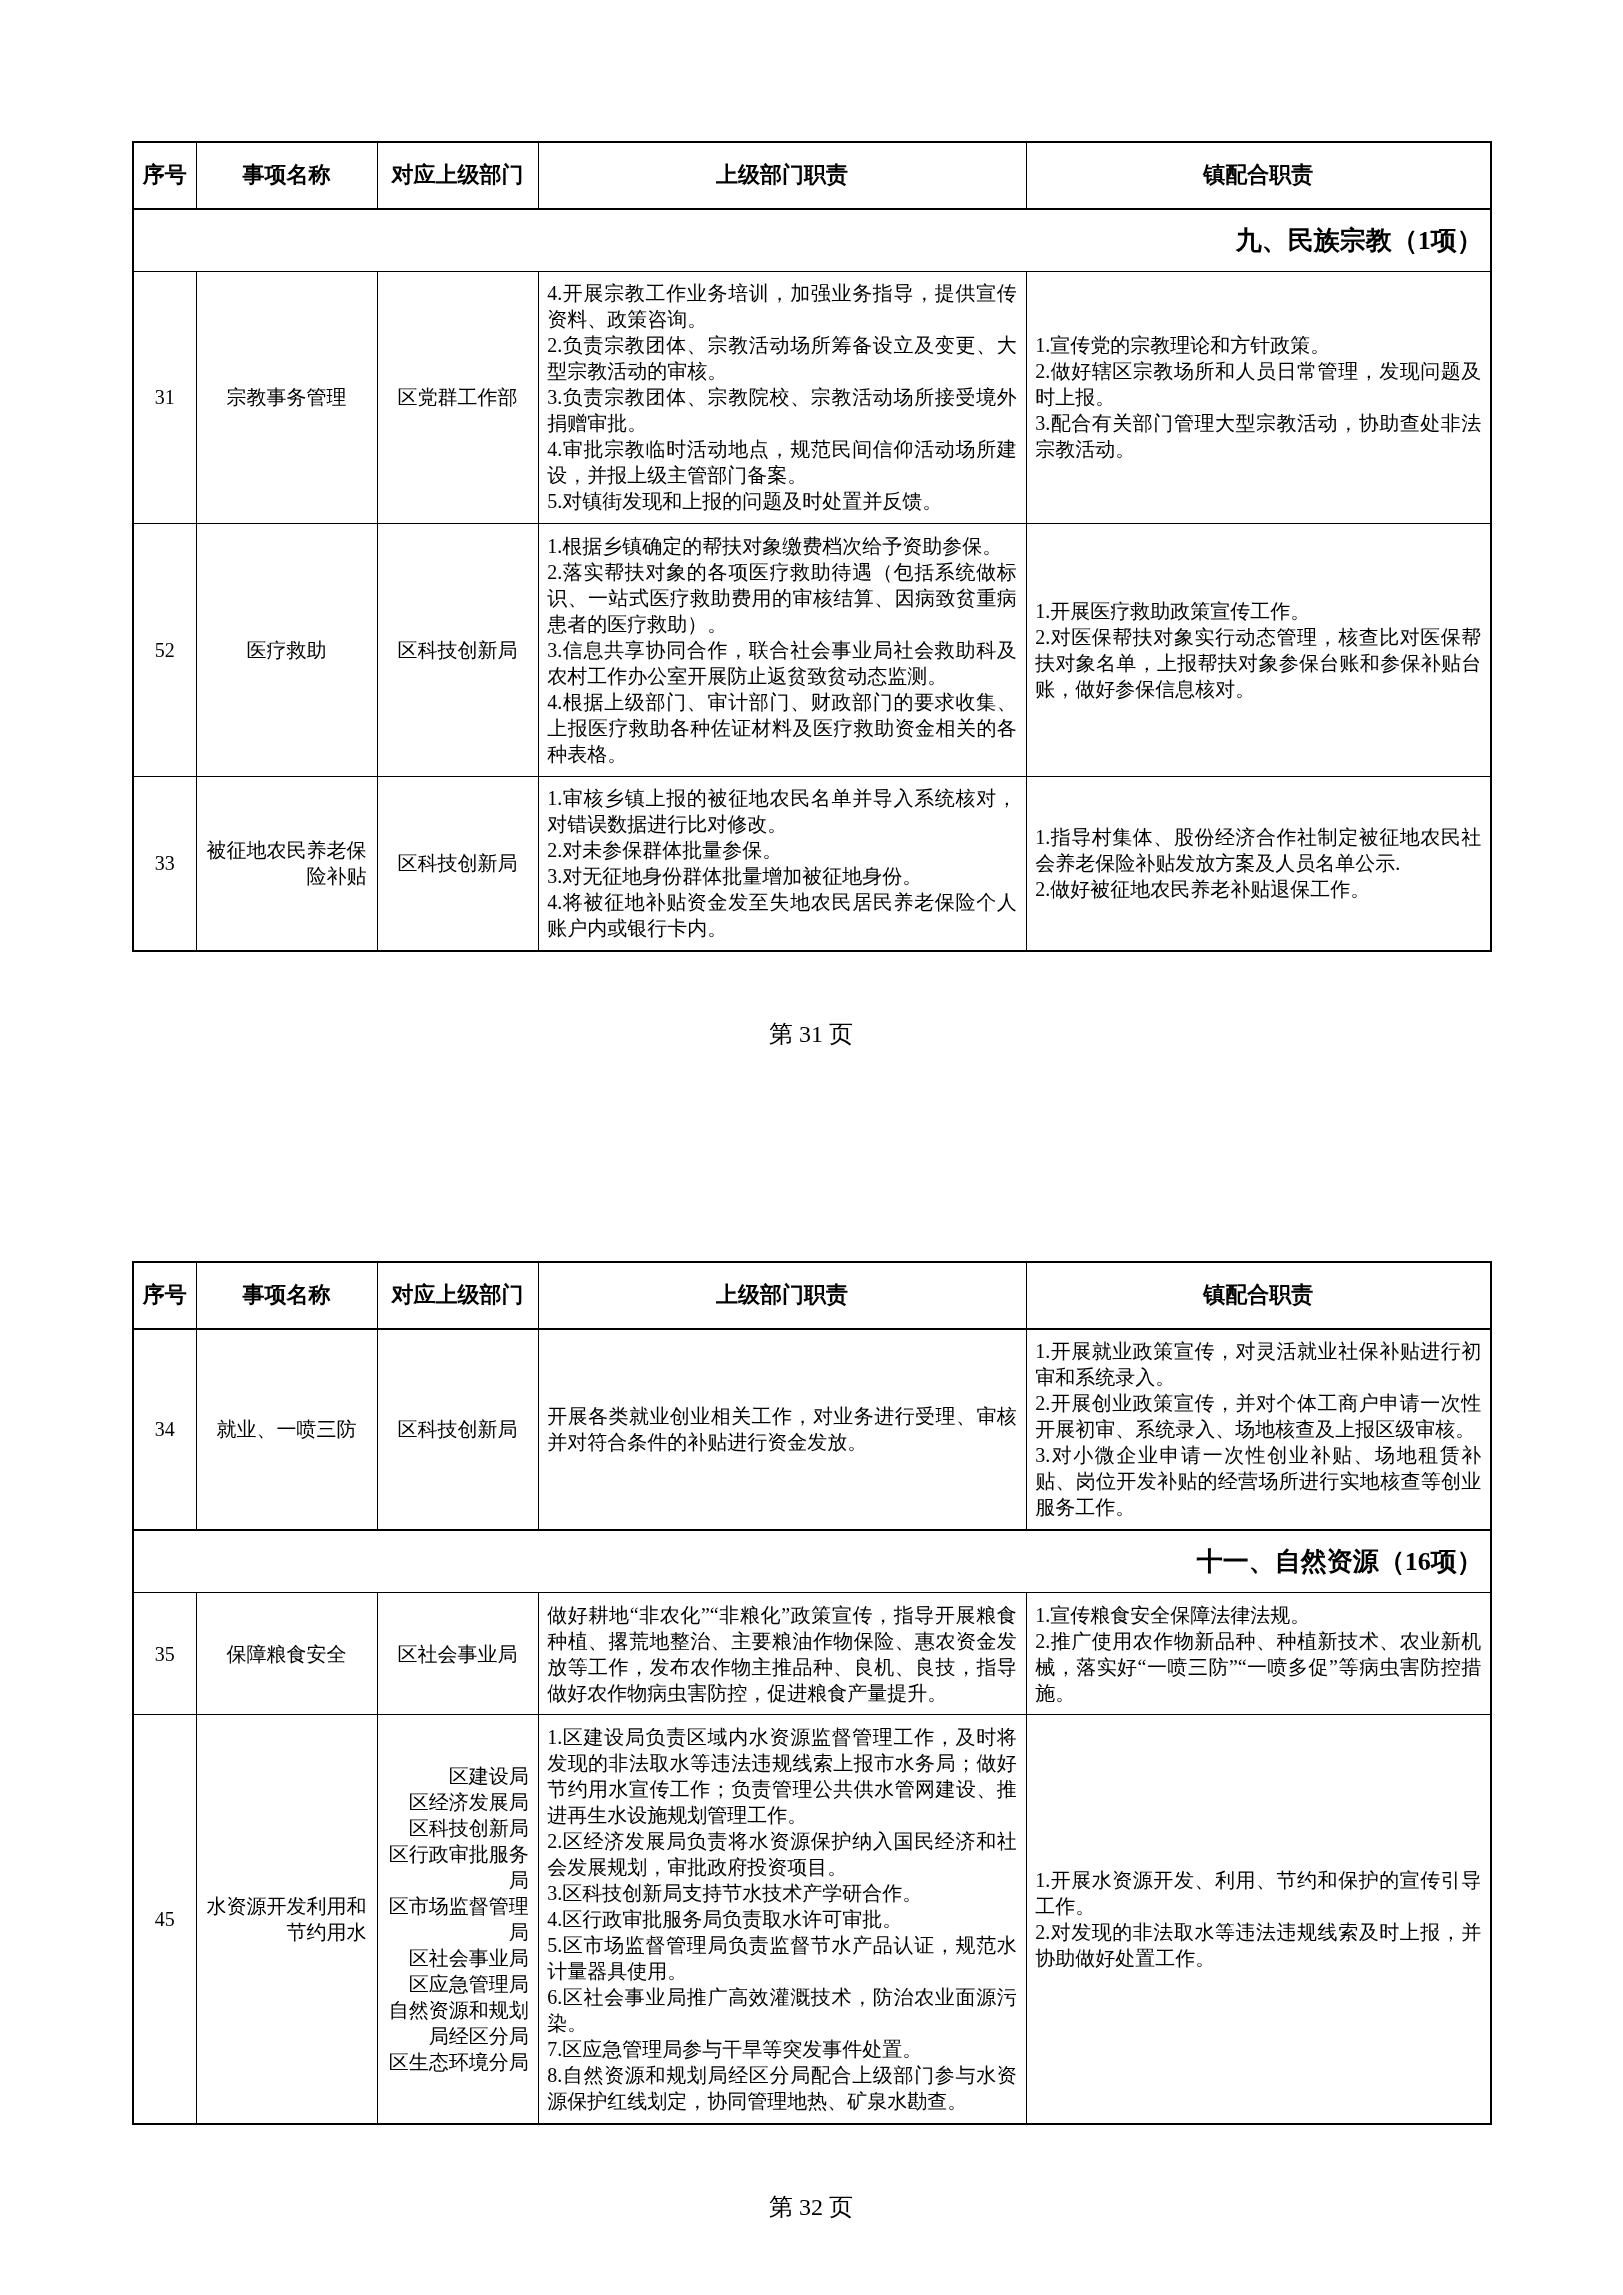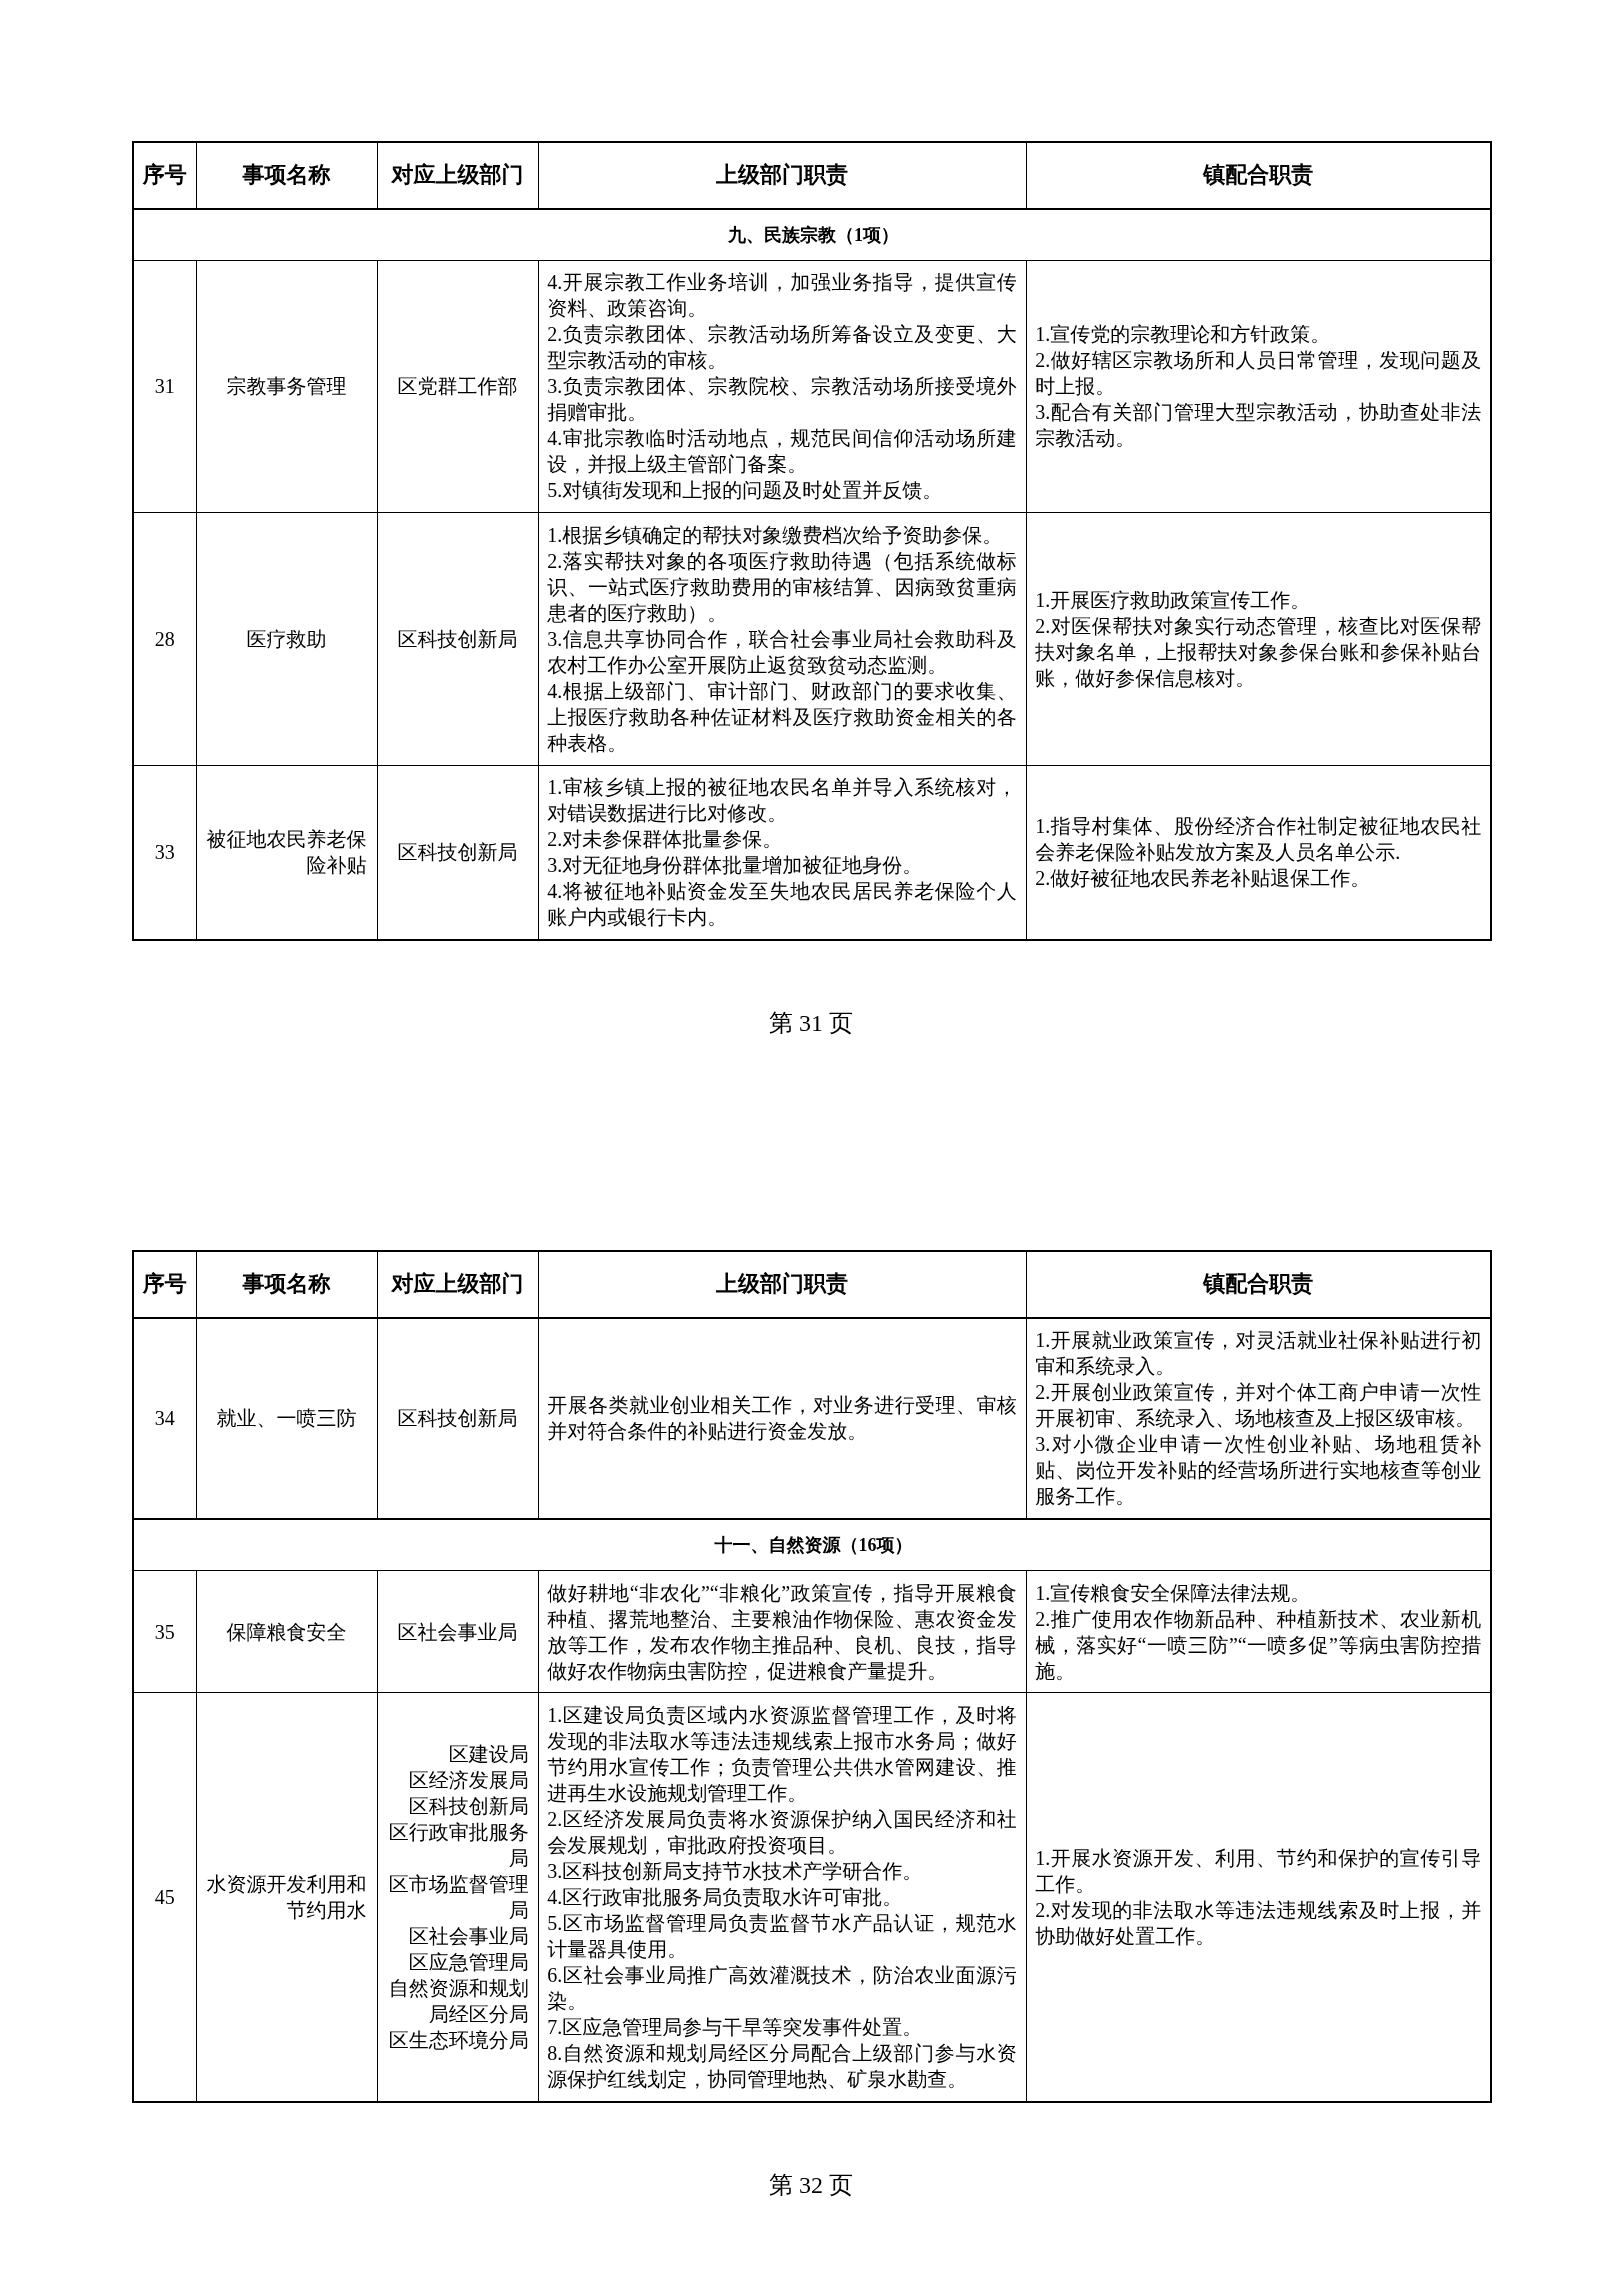--- a/index.html
+++ b/index.html
@@ -30,23 +30,23 @@
     word-break: break-all;
   }
   table.duties thead th {
     font-size: 22px;
     font-weight: bold;
     text-align: center;
     padding: 17.4px 4.3px;
     border-bottom-width: 2.9px;
   }
   tr.section-row td {
-    font-size: 18px;
+    font-size: 26px;
     font-weight: bold;
-    text-align: center;
+    text-align: right;
     padding: 13px 7.2px 13px 10px;
     border-top-width: 2.9px;
   }
   tr.item-row td {
     font-size: 20px;
     line-height: 26px;
   }
   td.c-seq {
     text-align: center;
     padding: 7.2px 2.9px;
@@ -119,21 +119,21 @@
             <div class="para">4.审批宗教临时活动地点，规范民间信仰活动场所建设，并报上级主管部门备案。</div>
             <div class="para">5.对镇街发现和上报的问题及时处置并反馈。</div>
           </td>
           <td class="c-duty">
             <div class="para">1.宣传党的宗教理论和方针政策。</div>
             <div class="para">2.做好辖区宗教场所和人员日常管理，发现问题及时上报。</div>
             <div class="para">3.配合有关部门管理大型宗教活动，协助查处非法宗教活动。</div>
           </td>
         </tr>
         <tr class="item-row">
-          <td class="c-seq">28</td>
+          <td class="c-seq">52</td>
           <td class="c-name">医疗救助</td>
           <td class="c-dept">
             <div>区科技创新局</div>
           </td>
           <td class="c-duty">
             <div class="para">1.根据乡镇确定的帮扶对象缴费档次给予资助参保。</div>
             <div class="para">2.落实帮扶对象的各项医疗救助待遇（包括系统做标识、一站式医疗救助费用的审核结算、因病致贫重病患者的医疗救助）。</div>
             <div class="para">3.信息共享协同合作，联合社会事业局社会救助科及农村工作办公室开展防止返贫致贫动态监测。</div>
             <div class="para">4.根据上级部门、审计部门、财政部门的要求收集、上报医疗救助各种佐证材料及医疗救助资金相关的各种表格。</div>
           </td>

